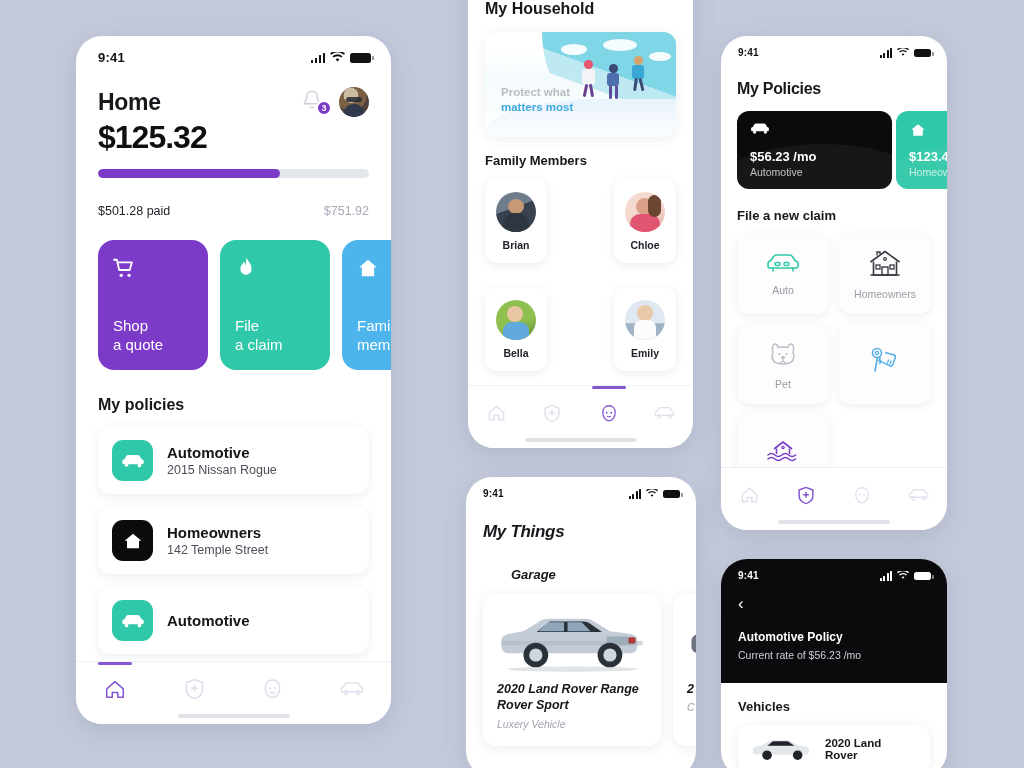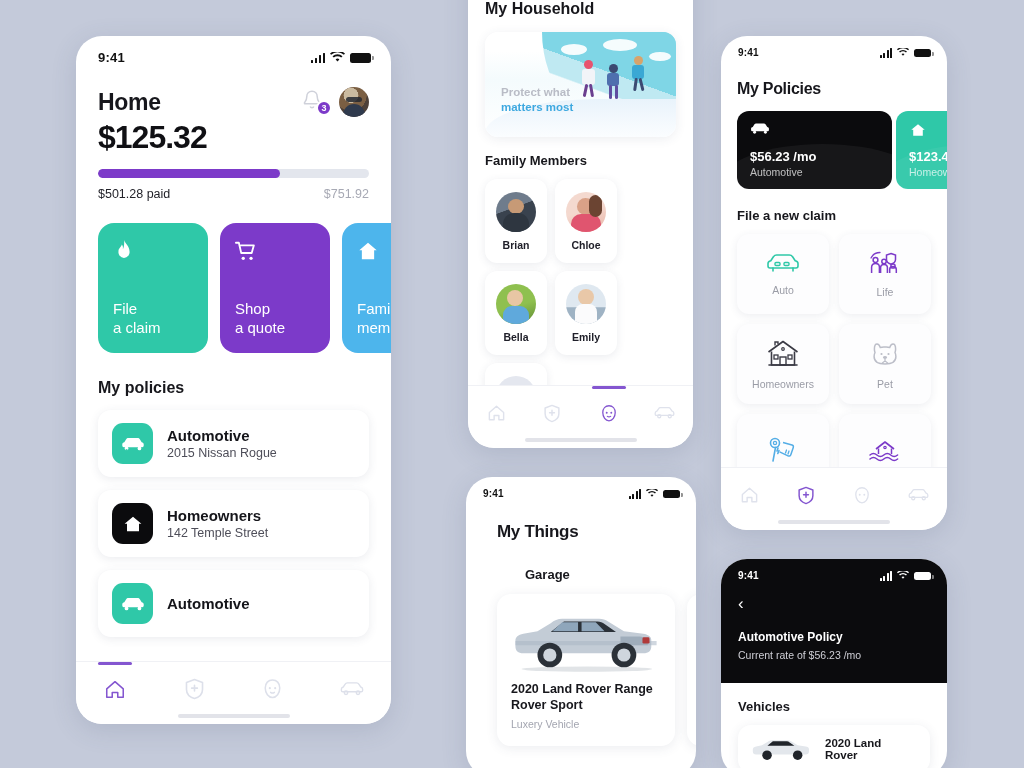--- a/index.html
+++ b/index.html
@@ -95,21 +95,21 @@
   .premium-label { font-size: 13.5px; color: #8d8d99; }
   .help-dot {
     width: 15px; height: 15px; border-radius: 50%; background: #eceef3;
     color: #a6a8b4; font-size: 10px; font-weight: bold;
     display: flex; align-items: center; justify-content: center;
   }
   .premium-amount { font-size: 32px; font-weight: bold; color: #101014; letter-spacing: -1px; margin-top: 2px; }
 
   .progress { margin-top: 13px; height: 9px; border-radius: 5px; background: #e3e6ed; overflow: hidden; }
   .progress-fill { height: 100%; border-radius: 5px; background: #7c3ac9; }
-  .progress-labels { display: flex; justify-content: space-between; margin-top: 9px; font-size: 12.5px; }
+  .progress-labels { display: flex; justify-content: space-between; margin-top: 26px; font-size: 12.5px; }
   .paid-label { color: #23232a; font-weight: 500; }
   .total-label { color: #a7a9b4; }
 
   
   .actions { display: flex; gap: 12px; margin-top: 22px; }
   .action-card {
     width: 110px; height: 130px; flex: none; border-radius: 16px;
     padding: 16px 15px; color: #fff;
     display: flex; flex-direction: column; justify-content: space-between;
   }
@@ -176,35 +176,35 @@
   }
   .person { position: absolute; }
   .p-head { width: 9px; height: 9px; border-radius: 50%; position: absolute; }
   .p-body { position: absolute; border-radius: 3px; }
   .p-leg { position: absolute; width: 3px; border-radius: 2px; }
   .banner-text { position: absolute; left: 16px; bottom: 22px; line-height: 1.3; }
   .bt1 { font-size: 11.5px; font-weight: bold; color: #b9bcc6; }
   .bt2 { font-size: 11.5px; font-weight: bold; color: #3fa9e0; }
 
   .fam-head { margin-top: 16px; font-size: 13px; font-weight: bold; color: #17171c; }
-  .fam-grid { display: flex; flex-wrap: wrap; gap: 8px; margin-top: 11px; }
+  .fam-grid { display: flex; flex-wrap: wrap; gap: 24px; margin-top: 11px; justify-content: space-between; }
   .fam-card {
     width: 62px; height: 84px; border-radius: 12px; background: #fff;
     box-shadow: 0 2px 9px rgba(60,70,100,.10);
     display: flex; flex-direction: column; align-items: center; justify-content: center; gap: 7px;
   }
   .fam-av { width: 40px; height: 40px; border-radius: 50%; overflow: hidden; position: relative; }
   .fam-name { font-size: 10.5px; font-weight: bold; color: #20202a; }
   .fam-add-circle {
     width: 40px; height: 40px; border-radius: 50%; background: #e4e7ef;
     display: flex; align-items: center; justify-content: center;
   }
 
   
-  .th-body { padding: 0 31px; }
+  .th-body { padding: 0 17px; font-style: italic; }
   .garage-row { display: flex; gap: 12px; margin-top: 12px; }
   .veh-card {
     width: 178px; flex: none; background: #fff; border-radius: 14px;
     box-shadow: 0 2px 12px rgba(60,70,100,.10);
     padding: 13px 14px 16px;
   }
   .veh-img { height: 74px; position: relative; }
   .veh-name { font-size: 12.5px; font-weight: bold; color: #17171c; line-height: 1.3; }
   .veh-sub { font-size: 10.5px; color: #a3a5b0; margin-top: 4px; }
 
@@ -286,38 +286,38 @@
 
       <div class="progress">
         <div class="progress-fill" id="progress-fill" style="width: 67%;"></div>
       </div>
       <div class="progress-labels">
         <span class="paid-label">$501.28 paid</span>
         <span class="total-label">$751.92</span>
       </div>
 
       <div class="actions">
-        <div class="action-card" style="background:#2fc8a8">
-          <svg class="ac-icon" viewBox="0 0 22 24">
-            <path d="M11 1c1.5 4 5.5 6.3 5.5 11.2A5.8 5.8 0 0 1 11 19a5.8 5.8 0 0 1-5.5-6.8C5.5 9 8.2 8.6 8.8 5.6c1.2 1.2 1.4 3.2.9 5 1.3-1.9 1.8-6.3 1.3-9.6z" fill="#fff"></path>
-          </svg>
-          <div class="ac-label">
-              <span style="display:block">File</span>
-              <span style="display:block">a claim</span>
-            </div>
-        </div>
         <div class="action-card" style="background:#7c3ac9">
           <svg class="ac-icon" viewBox="0 0 24 24">
             <path d="M1 3h3.2l2.6 11.2h11.4l2.4-8.4H6.4" fill="none" stroke="#fff" stroke-width="2" stroke-linecap="round" stroke-linejoin="round"></path>
             <circle cx="9" cy="20" r="1.8" fill="#fff"></circle>
               <circle cx="17.5" cy="20" r="1.8" fill="#fff"></circle>
           </svg>
           <div class="ac-label">
               <span style="display:block">Shop</span>
               <span style="display:block">a quote</span>
+            </div>
+        </div>
+        <div class="action-card" style="background:#2fc8a8">
+          <svg class="ac-icon" viewBox="0 0 22 24">
+            <path d="M11 1c1.5 4 5.5 6.3 5.5 11.2A5.8 5.8 0 0 1 11 19a5.8 5.8 0 0 1-5.5-6.8C5.5 9 8.2 8.6 8.8 5.6c1.2 1.2 1.4 3.2.9 5 1.3-1.9 1.8-6.3 1.3-9.6z" fill="#fff"></path>
+          </svg>
+          <div class="ac-label">
+              <span style="display:block">File</span>
+              <span style="display:block">a claim</span>
             </div>
         </div>
         <div class="action-card" style="background:#4db5ec">
           <svg class="ac-icon" viewBox="0 0 24 22">
             <path d="M12 2 2.5 10.2h2.8V20h13.4v-9.8h2.8z" fill="#fff"></path>
           </svg>
           <div class="ac-label">
               <span style="display:block">Family</span>
               <span style="display:block">members</span>
             </div>
@@ -618,33 +618,20 @@
         <div class="claim-card">
           <svg width="34" height="22" viewBox="0 0 34 22">
             <path d="M4 15h26a2 2 0 0 0 2-2v-2.5c0-1.6-1.3-2.4-2.8-2.8l-2.6-3.9C25.9 2.6 24.7 2 23.4 2H10.6C9.3 2 8.1 2.6 7.4 3.8L4.8 7.7C3.3 8.1 2 8.9 2 10.5V13a2 2 0 0 0 2 2z" fill="none" stroke="#2fc8a8" stroke-width="1.6"></path>
             <rect x="9" y="9.5" width="5" height="3" rx="1" fill="none" stroke="#2fc8a8" stroke-width="1.4"></rect>
             <rect x="18" y="9.5" width="5" height="3" rx="1" fill="none" stroke="#2fc8a8" stroke-width="1.4"></rect>
             <path d="M7 15v3M27 15v3" stroke="#2fc8a8" stroke-width="1.6" stroke-linecap="round"></path>
           </svg>
           <div class="claim-label">Auto</div>
         </div>
         <div class="claim-card">
-          <svg width="34" height="26" viewBox="0 0 34 26">
-            <path d="M23 2.5 27.5 4v4.4c0 2.6-2 4-4.5 4.8-2.5-.8-4.5-2.2-4.5-4.8V4z" fill="none" stroke="#7c3ac9" stroke-width="1.5"></path>
-            <circle cx="7.5" cy="9" r="2.4" fill="none" stroke="#7c3ac9" stroke-width="1.5"></circle>
-            <path d="M3.6 22v-6c0-2.2 1.7-3.6 3.9-3.6s3.9 1.4 3.9 3.6v6" fill="none" stroke="#7c3ac9" stroke-width="1.5"></path>
-            <circle cx="16" cy="10.5" r="2.2" fill="none" stroke="#7c3ac9" stroke-width="1.5"></circle>
-            <path d="M12.6 22v-5.4c0-2 1.5-3.2 3.4-3.2s3.4 1.2 3.4 3.2V22" fill="none" stroke="#7c3ac9" stroke-width="1.5"></path>
-            <circle cx="25" cy="15" r="2.1" fill="none" stroke="#7c3ac9" stroke-width="1.5"></circle>
-            <path d="M21.7 22v-3.5c0-1.9 1.5-3 3.3-3s3.3 1.1 3.3 3V22" fill="none" stroke="#7c3ac9" stroke-width="1.5"></path>
-            <path d="M3 7c2-4 6-5.5 9-5.5" fill="none" stroke="#7c3ac9" stroke-width="1.3" stroke-linecap="round"></path>
-          </svg>
-          <div class="claim-label">Life</div>
-        </div>
-        <div class="claim-card">
           <svg width="34" height="30" viewBox="0 0 34 30">
             <path d="M2.5 13 17 2.5 31.5 13" fill="none" stroke="#3a3a44" stroke-width="1.6" stroke-linejoin="round"></path>
             <path d="M5.5 12.5V26h23V12.5" fill="none" stroke="#3a3a44" stroke-width="1.6"></path>
             <rect x="14" y="18" width="6" height="8" fill="none" stroke="#3a3a44" stroke-width="1.4"></rect>
             <rect x="8" y="16" width="4" height="4" fill="none" stroke="#3a3a44" stroke-width="1.3"></rect>
             <rect x="22" y="16" width="4" height="4" fill="none" stroke="#3a3a44" stroke-width="1.3"></rect>
             <circle cx="17" cy="10" r="1.3" fill="none" stroke="#3a3a44" stroke-width="1.2"></circle>
             <path d="M9 6.5V3h3v2" fill="none" stroke="#3a3a44" stroke-width="1.4"></path>
             <path d="M3 26h28" stroke="#3a3a44" stroke-width="1.6" stroke-linecap="round"></path>
           </svg>

